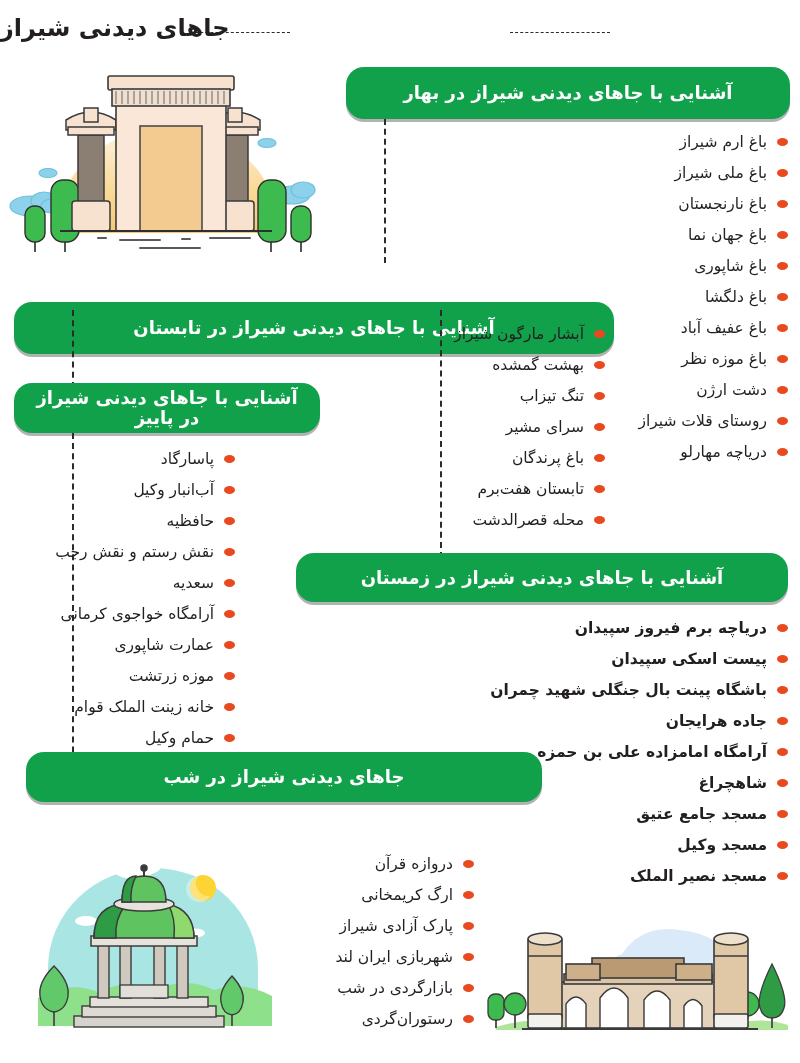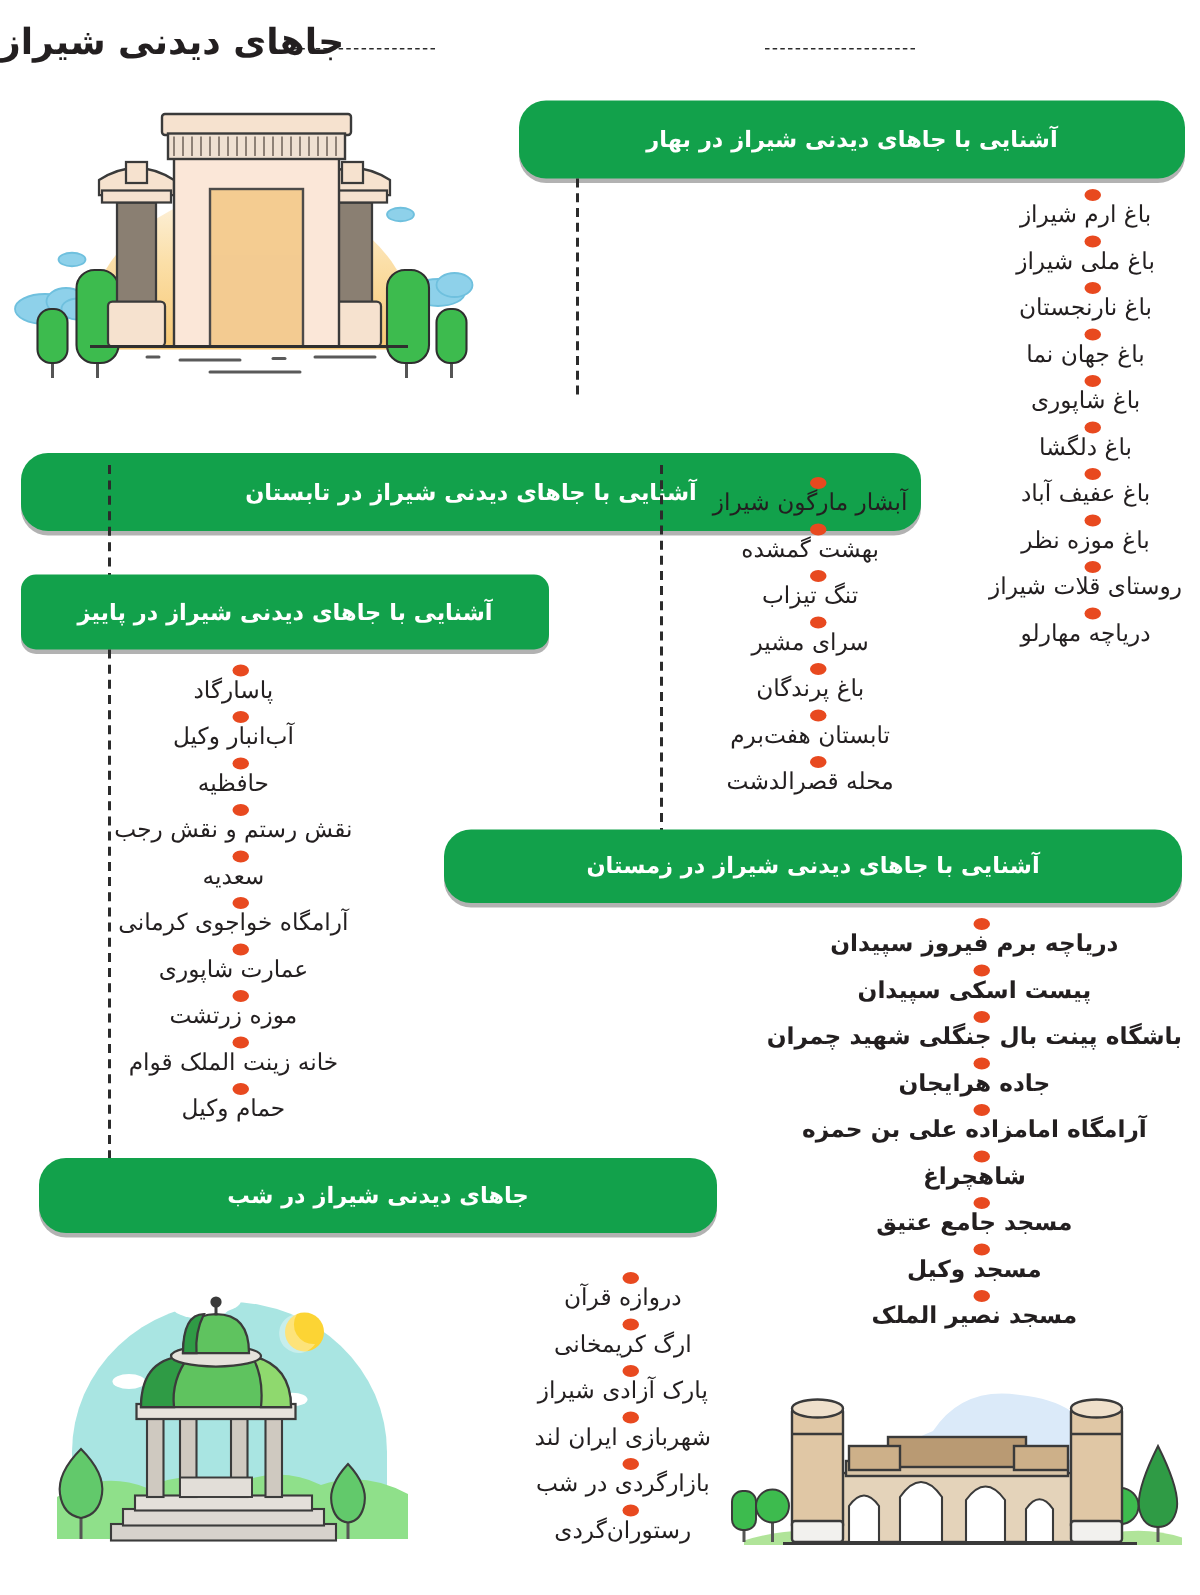--- a/index.html
+++ b/index.html
@@ -24,33 +24,33 @@
   }
   .title-rule.left  { left: 190px;  width: 100px; }
   .title-rule.right { right: 190px; width: 100px; }
 
   
   .band {
     position: absolute;
     background: #12a14b;
     border-radius: 18px;
     color: #ffffff;
-    font-size: 15px; font-weight: bold;
+    font-size: 18px; font-weight: bold;
     display: flex; align-items: center; justify-content: center;
     text-align: center;
     box-shadow: 0 3px 0 rgba(0,0,0,0.30);
     padding: 0 14px;
     line-height: 1.1;
   }
 
   
   .list { position: absolute; }
   .list-item {
     display: flex; align-items: center; justify-content: flex-start;
-    flex-direction: column;
+    flex-direction: row;
     height: 31px;
     font-size: 15.5px; color: #231f20; white-space: nowrap;
   }
   .bullet {
     width: 11px; height: 8px; border-radius: 50%;
     background: #e8491f; flex: 0 0 auto;
     margin-left: 10px;
   }
   .list.rtl-right .list-item { justify-content: flex-start; }
 
@@ -186,20 +186,24 @@
     <div class="list-item">
       <span class="bullet"></span>
       <span>باغ عفیف آباد</span>
     </div>
     <div class="list-item">
       <span class="bullet"></span>
       <span>باغ موزه نظر</span>
     </div>
     <div class="list-item">
       <span class="bullet"></span>
+      <span>دشت ارژن</span>
+    </div>
+    <div class="list-item">
+      <span class="bullet"></span>
       <span>روستای قلات شیراز</span>
     </div>
     <div class="list-item">
       <span class="bullet"></span>
       <span>دریاچه مهارلو</span>
     </div>
   </div>
 
   <div class="band" style="left:14px; top:258px; width:600px; height:52px;margin-top:44px;">
     <span>آشنایی با جاهای دیدنی شیراز در تابستان</span>
@@ -231,21 +235,21 @@
     <div class="list-item">
       <span class="bullet"></span>
       <span>تابستان هفت‌برم</span>
     </div>
     <div class="list-item">
       <span class="bullet"></span>
       <span>محله قصرالدشت</span>
     </div>
   </div>
 
-  <div class="band" style="left:14px; top:383px; width:352px; height:50px;border-radius:10px;">
+  <div class="band" style="left:14px; top:383px; width:306px; height:50px;">
     <span>آشنایی با جاهای دیدنی شیراز در پاییز</span>
   </div>
   <div class="conn v" style="left:72px; top:433px; height:360px;"></div>
 
   <div class="list rtl-right" style="right:565px; top:443px;">
     <div class="list-item">
       <span class="bullet"></span>
       <span>پاسارگاد</span>
     </div>
     <div class="list-item">
@@ -322,21 +326,21 @@
     <div class="list-item">
       <span class="bullet"></span>
       <span>مسجد وکیل</span>
     </div>
     <div class="list-item">
       <span class="bullet"></span>
       <span>مسجد نصیر الملک</span>
     </div>
   </div>
 
-  <div class="band" style="left:26px; top:772px; width:452px; height:50px;text-align:center;">
+  <div class="band" style="left:26px; top:752px; width:516px; height:50px;text-align:center;">
     <span>جاهای دیدنی شیراز در شب</span>
   </div>
 
   <div class="list rtl-right" style="right:326px; top:848px;">
     <div class="list-item">
       <span class="bullet"></span>
       <span>دروازه قرآن</span>
     </div>
     <div class="list-item">
       <span class="bullet"></span>

